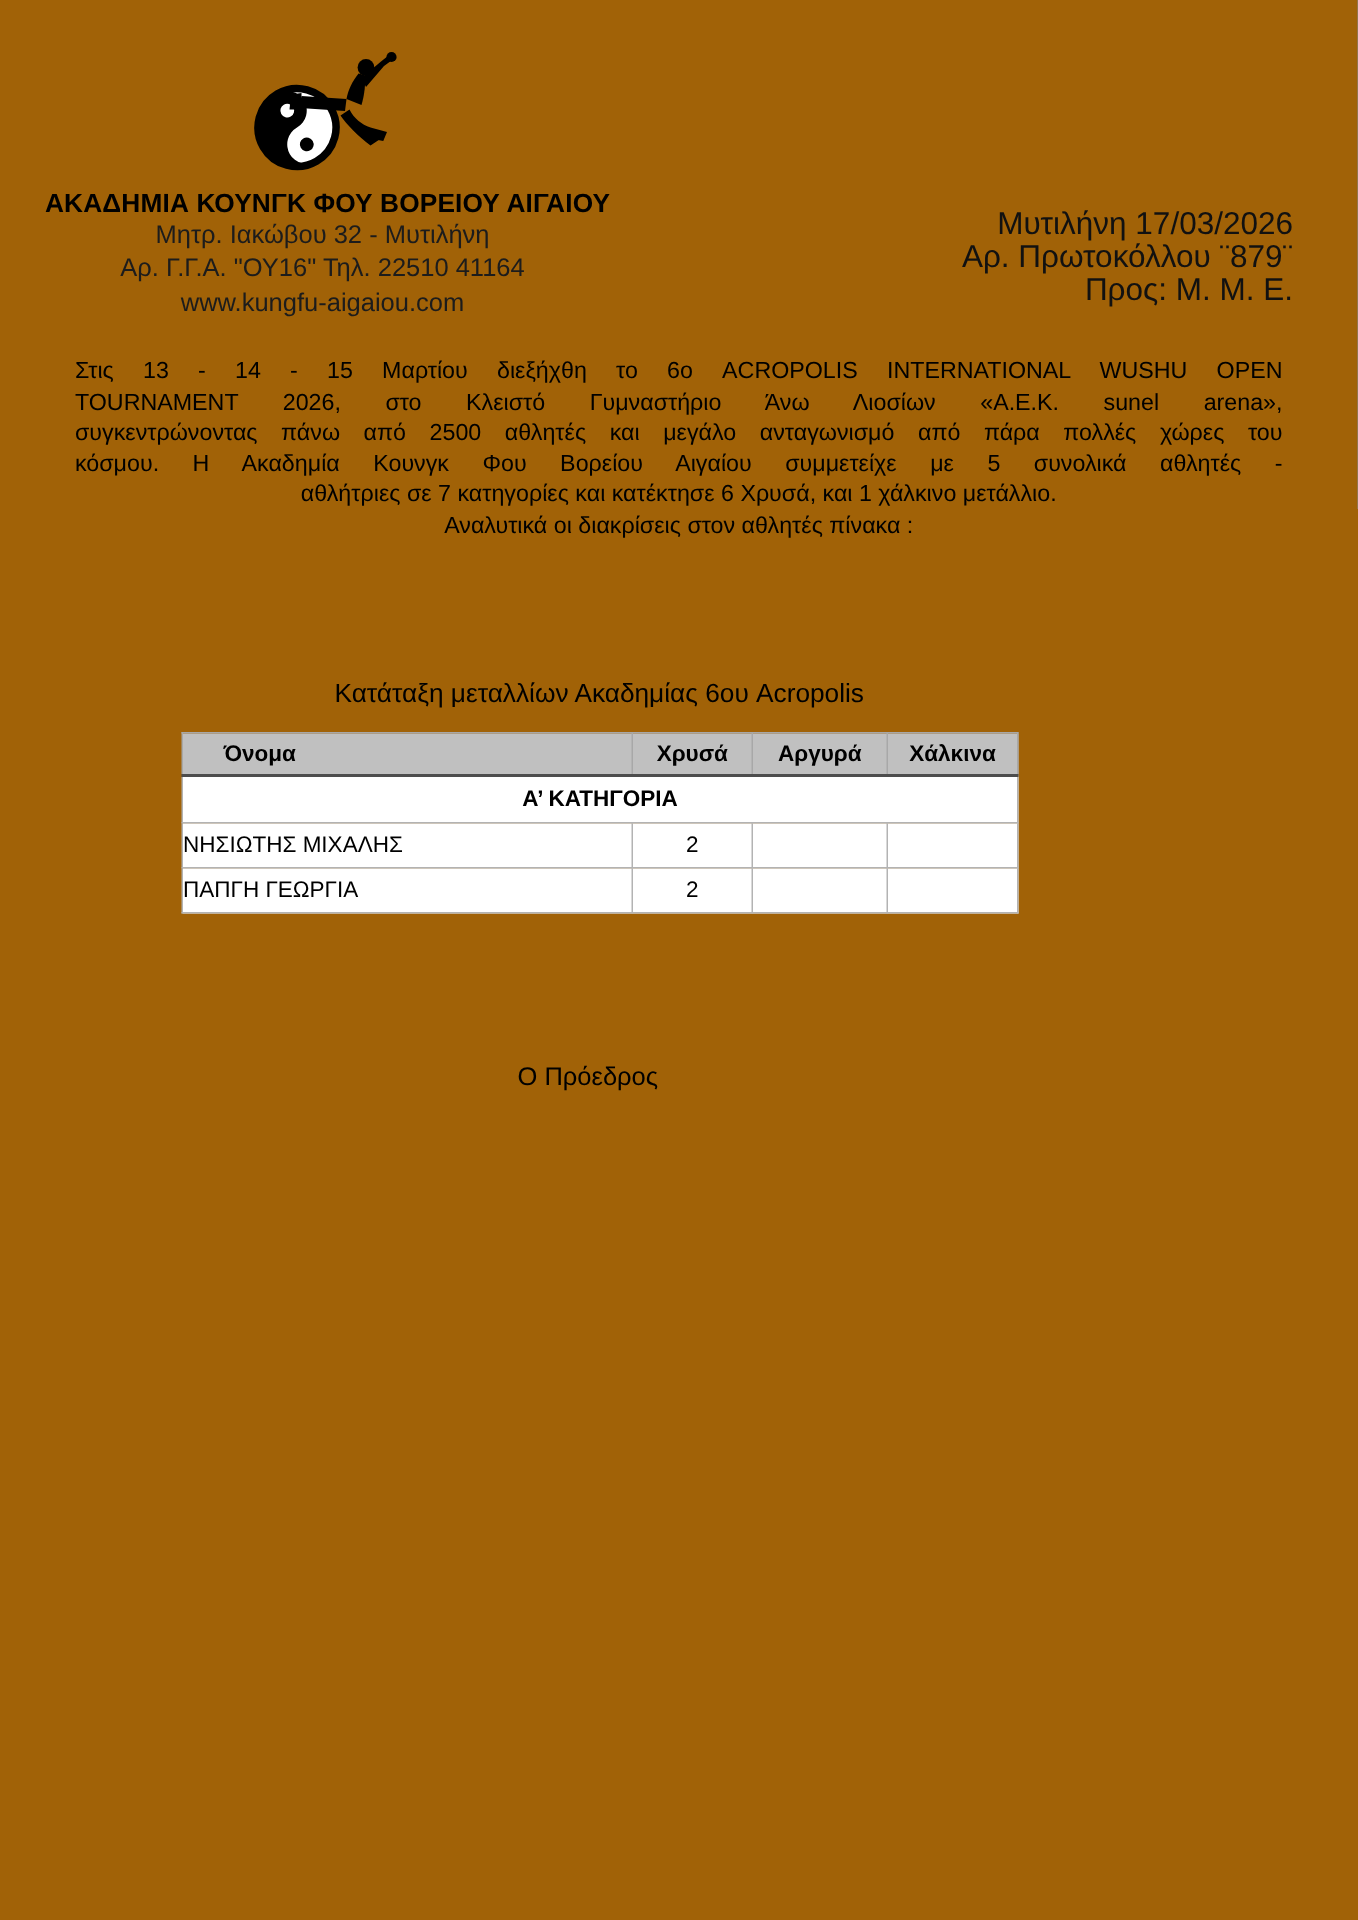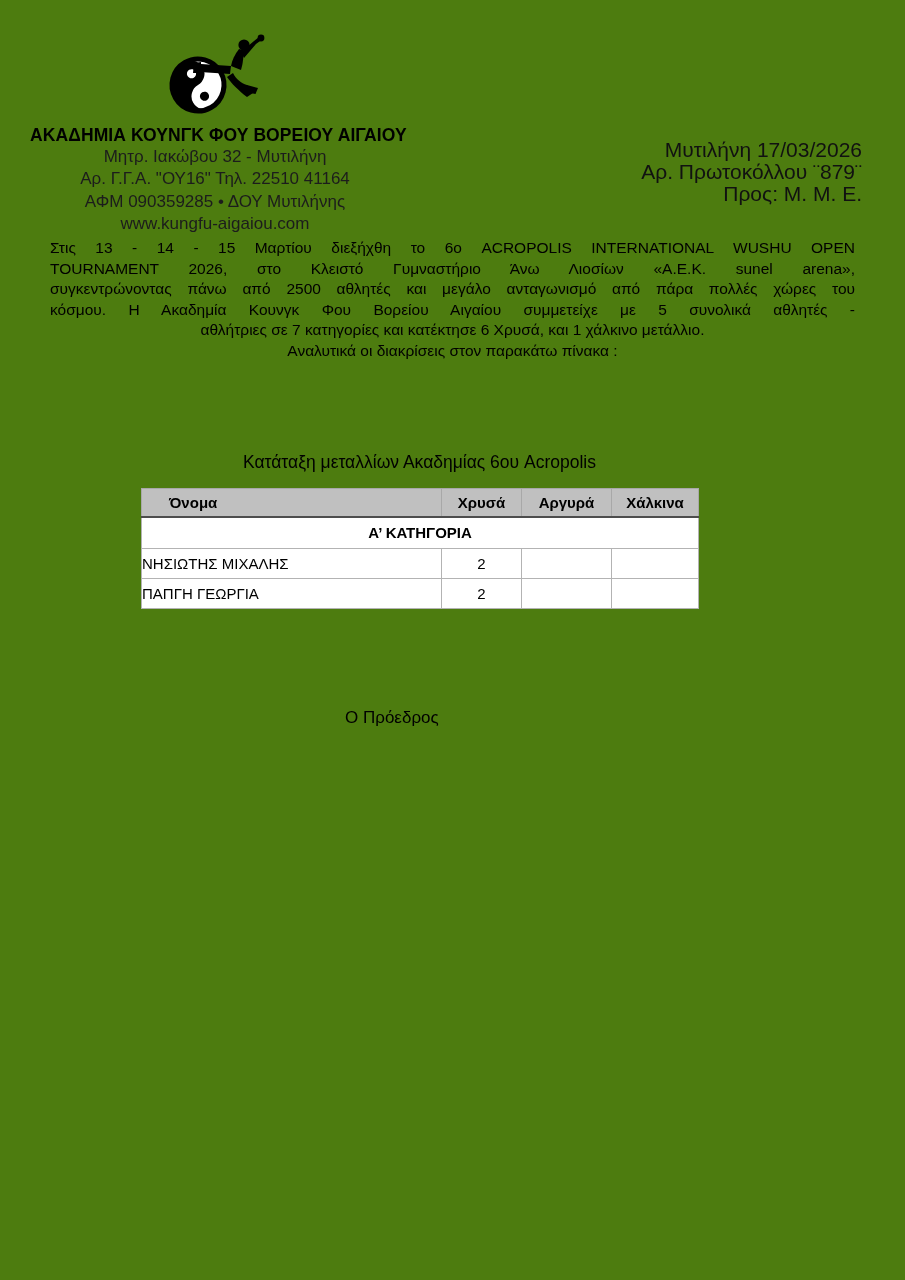--- a/index.html
+++ b/index.html
@@ -2,21 +2,21 @@
 <html><head>
 <meta charset="utf-8">
 <style>
   * { margin: 0; padding: 0; box-sizing: border-box; }
   html, body { background: #888; }
   .page {
     position: relative;
     width: 905px;
     height: 1280px;
     margin: 0 auto;
-    background: #4d7c0f;
+    background: #a16207;
     font-family: "Liberation Sans", sans-serif;
     color: #000000;
     overflow: hidden;
   }
 
   
   .letterhead {
     position: absolute;
     left: 30px;
     top: 33px;
@@ -59,21 +59,21 @@
     font-size: 15.5px;
     line-height: 20.6px;
     color: #000;
   }
   .jline { text-align: justify; text-align-last: justify; }
   .lline { text-align: center; }
 
   
   .table-block {
     position: absolute;
-    left: 141px;
+    left: 121px;
     top: 452px;
     width: 557px;
   }
   .table-title {
     text-align: center;
     font-size: 17.5px;
     color: #000;
     margin-bottom: 15px;
   }
   table.medals {
@@ -137,37 +137,36 @@
           <path d="M66,33 L36,31 L35,39 L65,41 Z"></path>
           <path d="M36,29 L29,30 L28,40 L36,40 Z"></path>
           <path d="M68,40 C71,46 76,50 82,52 L88,60 L82,64 C74,58 66,50 62,44 Z"></path>
           <path d="M82,52 L93,55 L90.5,61 L80,59 Z"></path>
         </g>
       </svg>
     </div>
     <div class="academy-name">ΑΚΑΔΗΜΙΑ ΚΟΥΝΓΚ ΦΟΥ ΒΟΡΕΙΟΥ ΑΙΓΑΙΟΥ</div>
     <div class="address-line">Μητρ. Ιακώβου 32 - Μυτιλήνη</div>
     <div class="address-line">Αρ. Γ.Γ.Α. "ΟΥ16" Τηλ. 22510 41164</div>
-    <div class="address-line">ΑΦΜ 090359285 • ΔΟΥ Μυτιλήνης</div>
     <div class="address-line">www.kungfu-aigaiou.com</div>
   </div>
 
   <div class="meta">
     <div>Μυτιλήνη 17/03/2026</div>
     <div>Αρ. Πρωτοκόλλου ¨879¨</div>
     <div>Προς: Μ. Μ. Ε.</div>
   </div>
 
   <div class="body-text">
     <div class="jline">Στις 13 - 14 - 15 Μαρτίου διεξήχθη το 6ο ACROPOLIS INTERNATIONAL WUSHU OPEN</div>
     <div class="jline">TOURNAMENT 2026, στο Κλειστό Γυμναστήριο Άνω Λιοσίων «Α.Ε.Κ. sunel arena»,</div>
     <div class="jline">συγκεντρώνοντας πάνω από 2500 αθλητές και μεγάλο ανταγωνισμό από πάρα πολλές χώρες του</div>
     <div class="jline">κόσμου. Η Ακαδημία Κουνγκ Φου Βορείου Αιγαίου συμμετείχε με 5 συνολικά αθλητές -</div>
     <div class="lline">αθλήτριες σε 7 κατηγορίες και κατέκτησε 6 Χρυσά, και 1 χάλκινο μετάλλιο.</div>
-    <div class="lline">Αναλυτικά οι διακρίσεις στον παρακάτω πίνακα :</div>
+    <div class="lline">Αναλυτικά οι διακρίσεις στον αθλητές πίνακα :</div>
   </div>
 
   <div class="table-block">
     <div class="table-title">Κατάταξη μεταλλίων Ακαδημίας 6ου Acropolis</div>
     <table class="medals">
       <colgroup>
         <col style="width:300px">
         <col style="width:80px">
         <col style="width:90px">
         <col style="width:87px">

